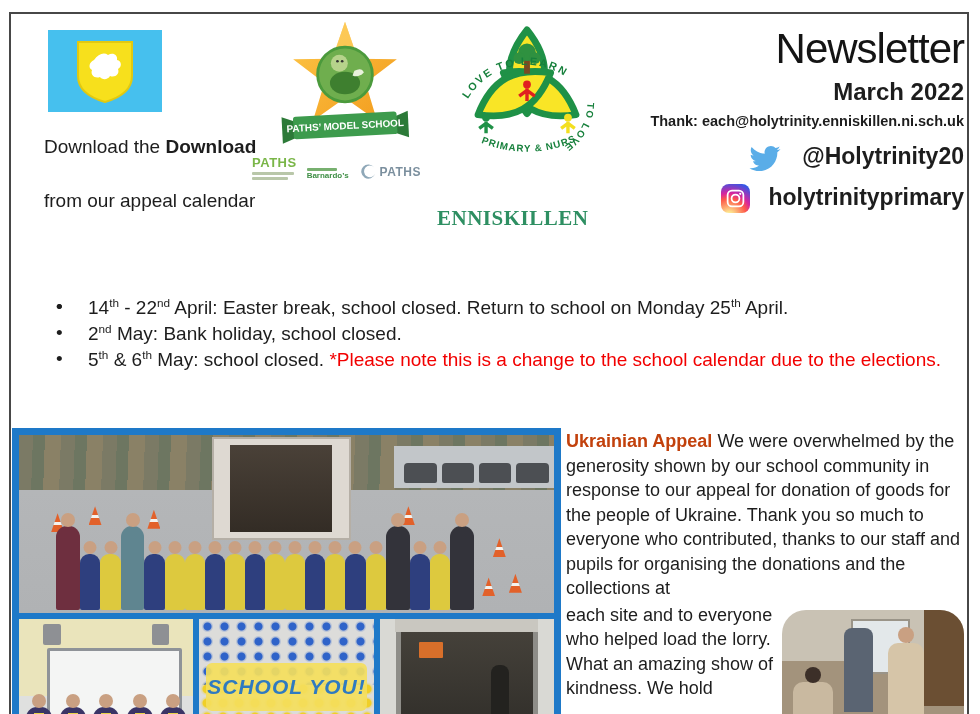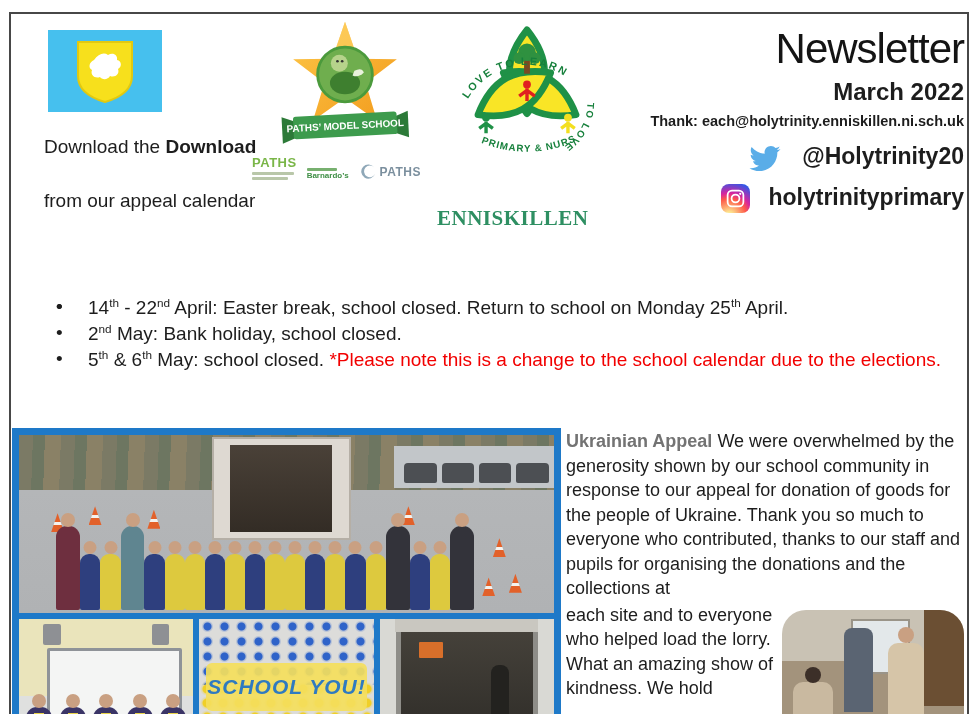--- a/index.html
+++ b/index.html
@@ -92,21 +92,21 @@
 
   .ph-lorry2{background:linear-gradient(90deg,#d9d9d4 0 9%,#8e8d88 9% 12%,#3a3833 12% 88%,#8e8d88 88% 91%,#d9d9d4 91% 100%)}
   .l2-int{position:absolute;left:12%;right:12%;top:10%;bottom:0;background:linear-gradient(#45413a,#2c2a26)}
   .l2-top{position:absolute;left:9%;right:9%;top:0;height:10%;background:#c9c7c0}
   .box{position:absolute;border-radius:1px}
   .l2-fig{position:absolute;right:18%;top:28%;width:14%;height:60%;background:#23221f;border-radius:8px 8px 0 0}
 
   
   .article{position:absolute;left:566px;top:429px;width:398px}
   .article p{margin:0;font-size:18px;line-height:24.5px}
-  .lead{font-weight:bold;color:#737373}
+  .lead{font-weight:bold;color:#c2410c}
   .art-row{display:flex;margin-top:2px}
   .art-narrow{width:212px;font-size:18px;line-height:24.5px}
   .sorting-photo{margin-left:auto;margin-top:7px;width:182px;height:150px;border-radius:24px 24px 0 0;position:relative;overflow:hidden;
     background:linear-gradient(#c9c2b4 0 34%,#a3937c 34% 70%,#77664f 70% 100%)}
   .sp-window{position:absolute;left:38%;top:6%;width:30%;height:34%;background:#e3e8ea;border:2px solid #9a9archive}
   .sp-window{border:2px solid #9a9488}
   .sp-cupboard{position:absolute;right:0;top:0;width:22%;height:64%;background:#6b4f33}
   .sp-man{position:absolute;right:22%;top:22%;width:20%;height:72%;background:#d6c5a8;border-radius:10px 10px 0 0}
   .sp-man::before{content:"";position:absolute;top:-16px;left:50%;transform:translateX(-50%);width:16px;height:16px;border-radius:50%;background:#c9a082}
   .sp-woman{position:absolute;left:6%;bottom:0;width:22%;height:52%;background:#c9b9a0;border-radius:10px 10px 0 0}

